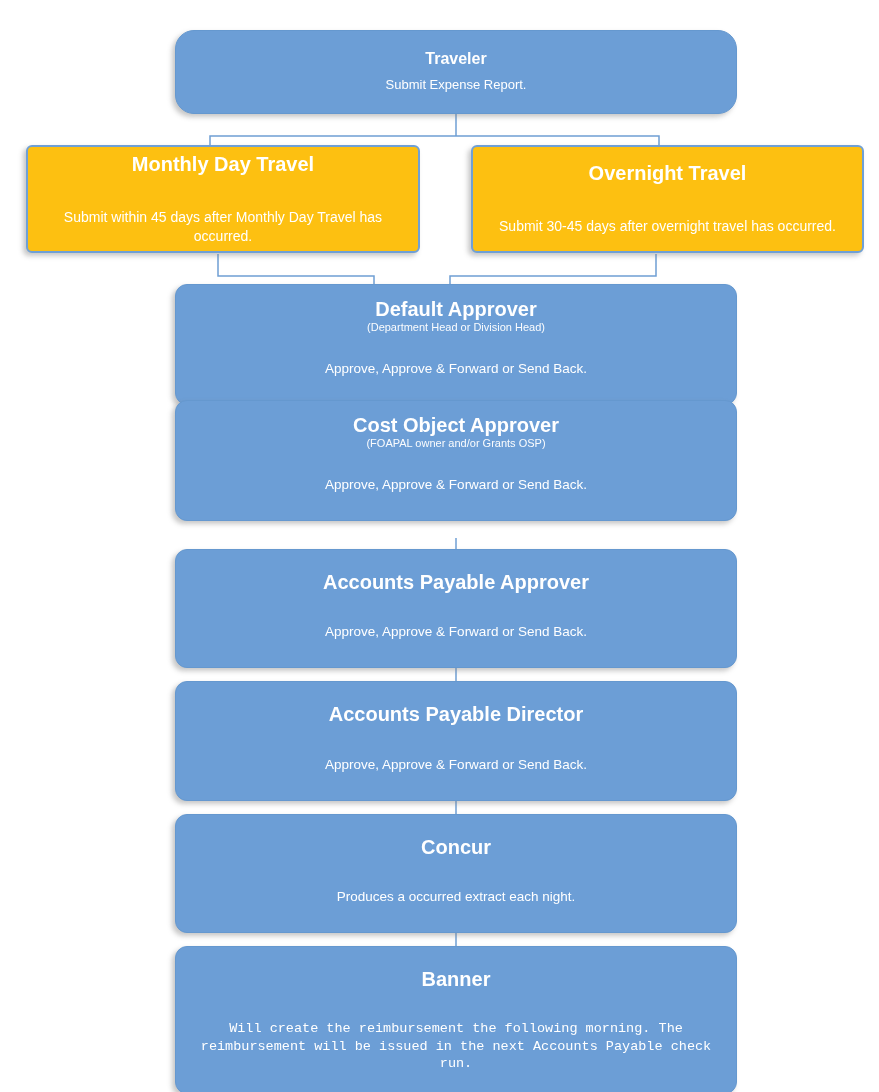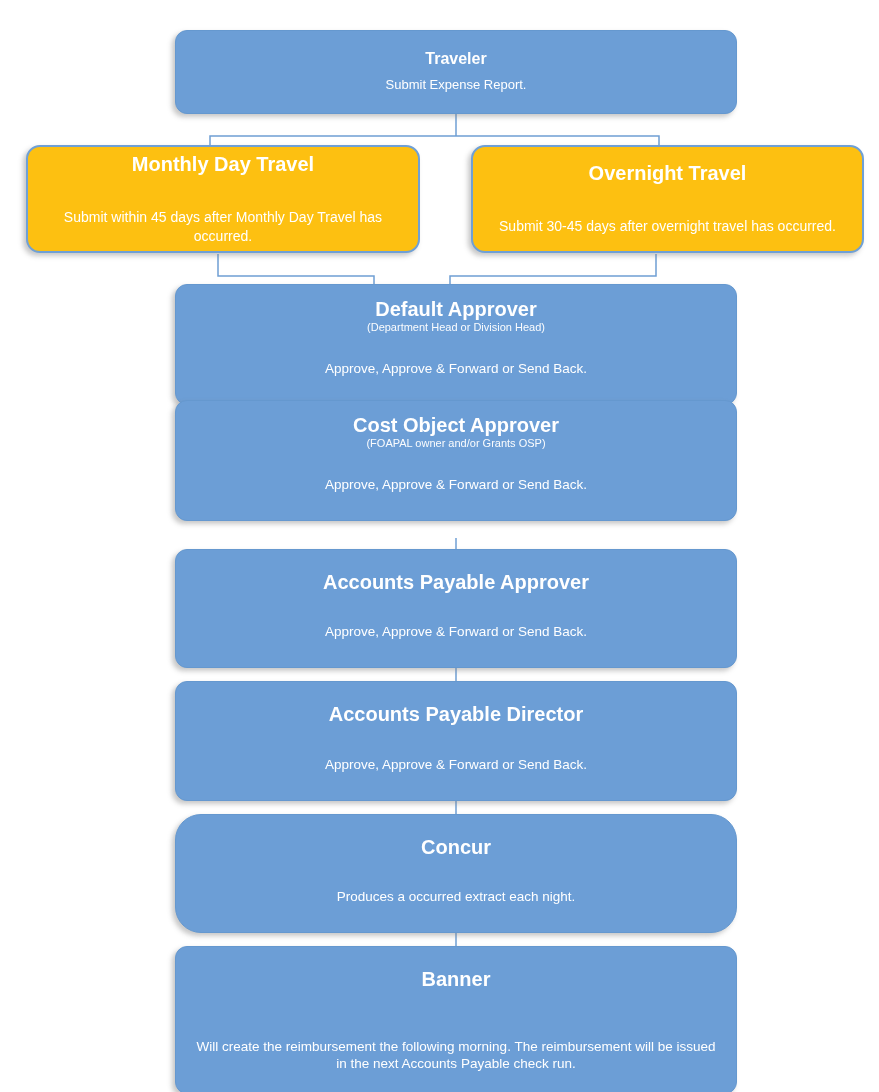--- a/index.html
+++ b/index.html
@@ -17,51 +17,51 @@
     position:absolute;
     border-radius:12px;
     color:#ffffff;
     text-align:center;
     display:flex;
     flex-direction:column;
     align-items:center;
     box-shadow:-3px 3px 5px rgba(130,130,130,0.45);
   }
   .node.blue   { background:#6C9ED6; border:1px solid #6598cf; }
-  .node.yellow { background:#FDC011; border:2px solid #6FA0D6; border-radius:14px;gap:19px; }
+  .node.yellow { background:#FDC011; border:2px solid #6FA0D6; border-radius:6px;gap:19px; }
 
   .node .title    { font-weight:bold; line-height:1.15; }
   .node .subtitle { font-weight:normal; font-size:11px; line-height:1.2; opacity:0.97; }
   .node .body     { line-height:1.3; }
 
   
-  .n-traveler { left:175px; top:30px;  width:562px; height:84px; justify-content:center; }
+  .n-traveler { left:175px; top:30px;  width:562px; height:84px; justify-content:center;border-radius:19px; }
   .n-traveler .title { font-size:16px; margin-bottom:9px; }
   .n-traveler .body  { font-size:13px; }
 
   
   .n-monthly   { left:26px;  top:145px; width:394px; height:108px; justify-content:center; padding:0 22px; }
   .n-overnight { left:471px; top:145px; width:393px; height:108px; justify-content:center; padding:0 0; }
   .node.yellow .title { font-size:20px; margin-bottom:13px; }
   .node.yellow .body  { font-size:14px; }
 
   
   .chain { left:175px; width:562px; padding:0 18px; }
   .chain .title { font-size:20px; }
   .chain .body  { font-size:13.5px; margin-top:auto; padding-bottom:26px; }
   .chain.has-sub { padding-top:13px; }
   .chain.no-sub  { padding-top:21px; }
 
   .n-default   { top:284px; height:121px; }
   .n-cost      { top:400px; height:121px; }
   .n-processor { top:549px; height:119px; }
   .n-director  { top:681px; height:120px; }
-  .n-concur    { top:814px; height:119px;border-radius:26px; }
+  .n-concur    { top:814px; height:119px; }
   .n-banner    { top:946px; height:148px; }
-  .n-banner .body { padding-bottom:20px; }
+  .n-banner .body { padding-bottom:20px;font-family:Liberation Mono, monospace; }
 </style>
 </head>
 <body>
 
 <div class="canvas">
 
   <svg class="connectors" width="879" height="1092" viewBox="0 0 879 1092" aria-hidden="true">
     <g fill="none" stroke="#6F9FD4" stroke-width="1.5">
 
       <line x1="456" y1="114" x2="456" y2="136"></line>

